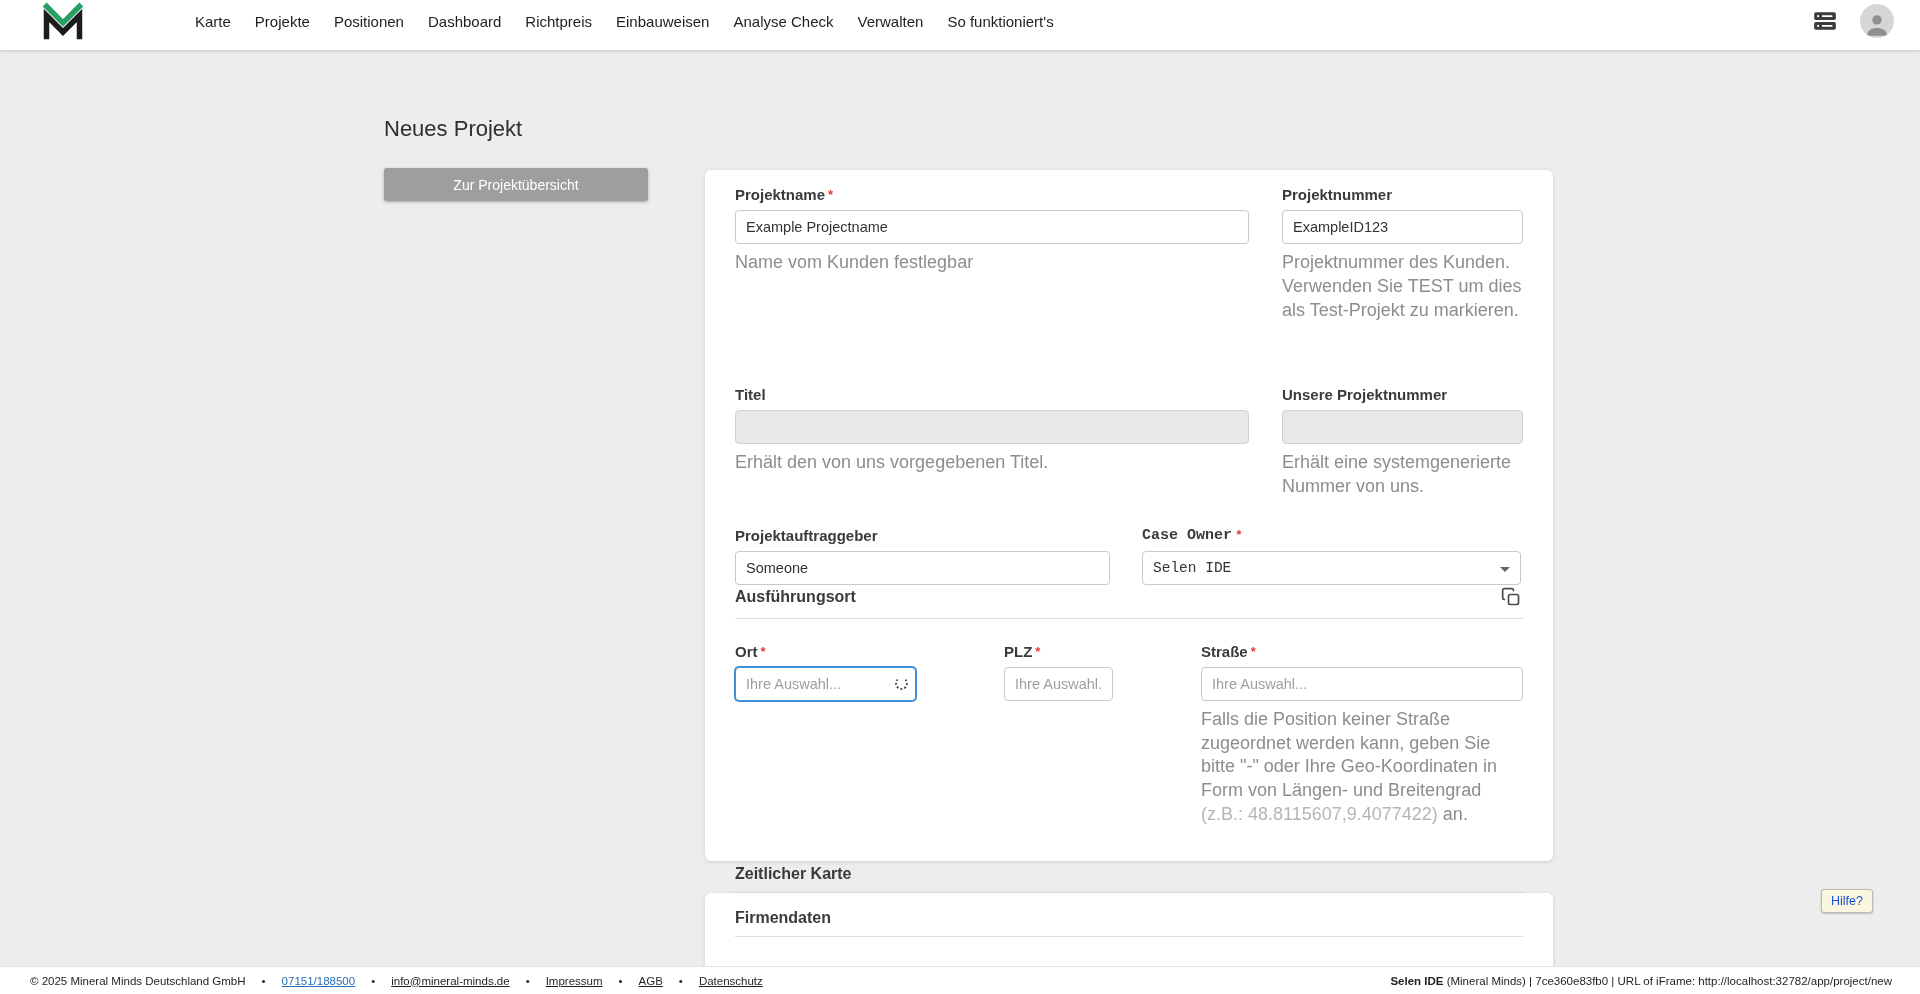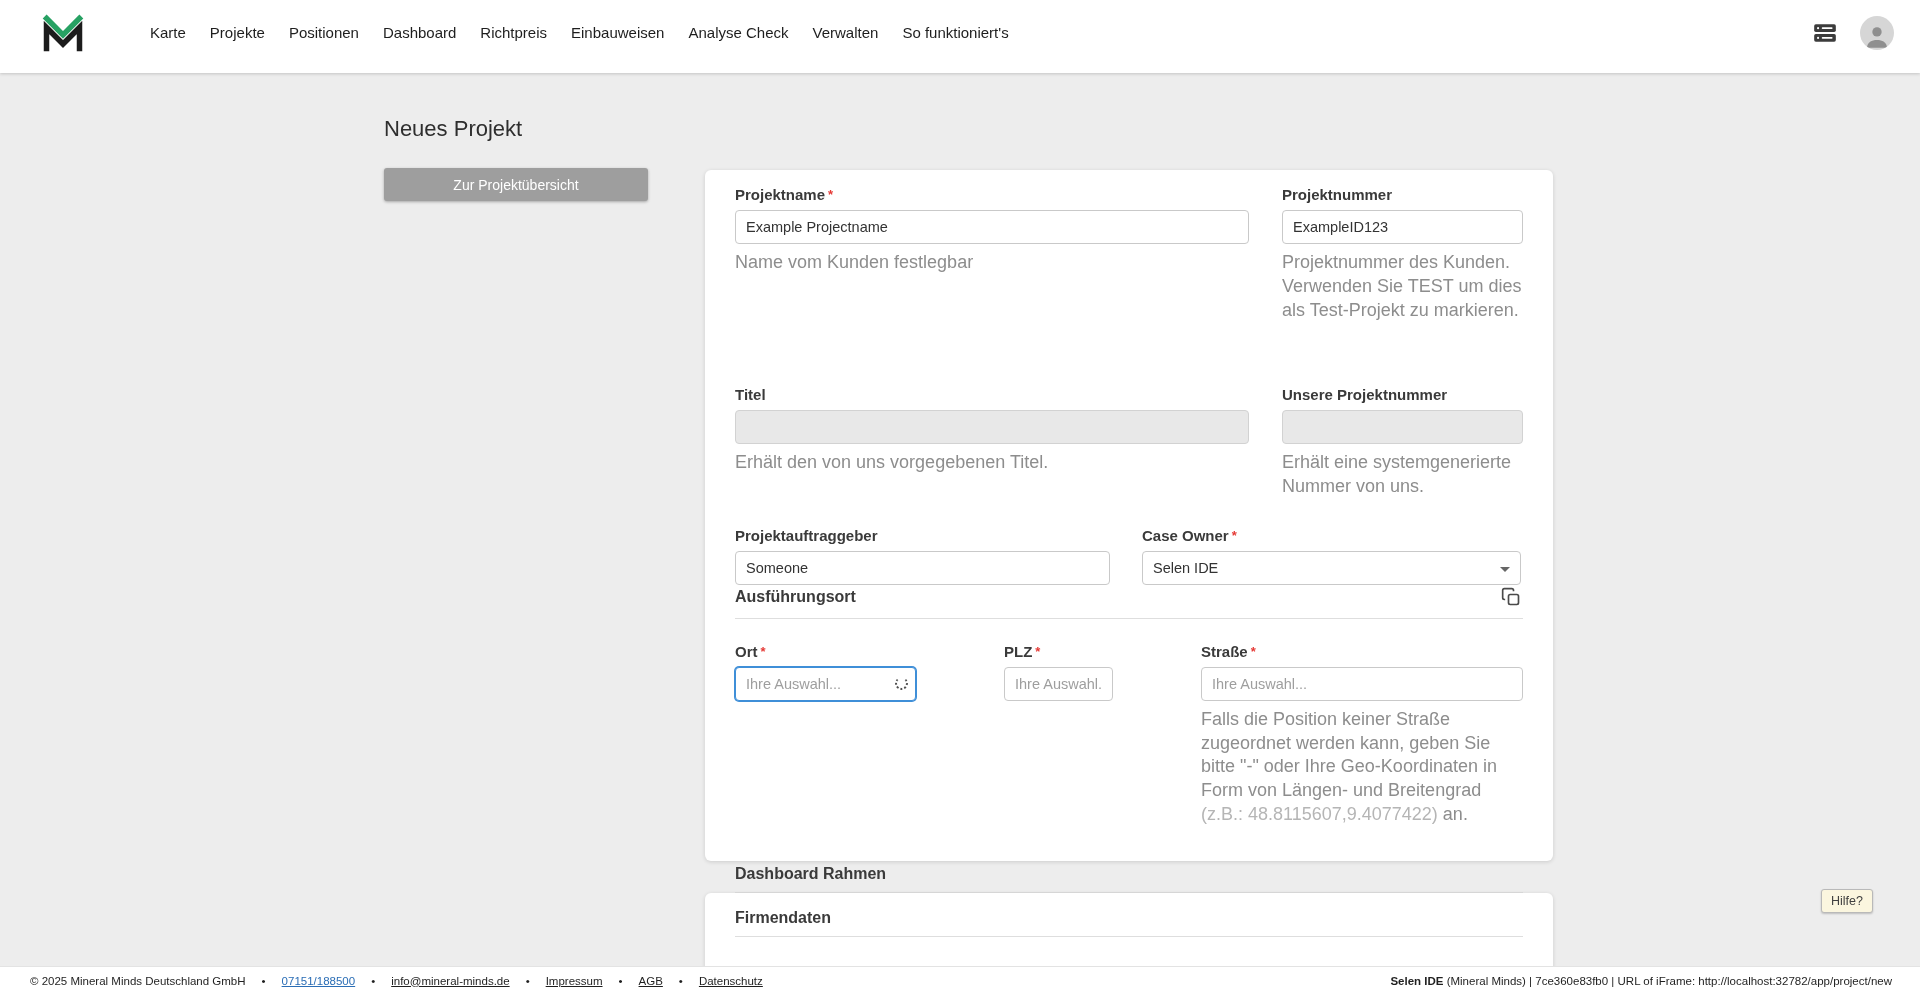--- a/index.html
+++ b/index.html
@@ -6,26 +6,27 @@
   html, body { width: 1920px; height: 994px; overflow: hidden; }
   body {
     font-family: "Liberation Sans", sans-serif;
     background: #ededed;
     position: relative;
     color: #333;
   }
 
   
   .topnav {
-    position: absolute; top: 0; left: 0; right: 0; height: 73px;
+    position: absolute; top: 0; left: 0; right: 0; height: 50px;
     background: #ffffff;
     display: flex; align-items: center;
     padding: 0 26px 8px 40px;
     box-shadow: 0 1px 3px rgba(0,0,0,0.18);
     z-index: 5;
+    gap: 45px;
   }
   .logo { display: flex; align-items: center; margin-right: 52px; cursor: pointer; }
   .nav-items { display: flex; align-items: center; }
   .nav-item {
     font-size: 15px; font-weight: 500; color: #1e1e1e;
     text-decoration: none; padding: 10px 12px; cursor: pointer; white-space: nowrap;
   }
   .nav-right { margin-left: auto; display: flex; align-items: center; gap: 20px; }
   .icon-btn { cursor: pointer; display: flex; align-items: center; }
   .avatar {
@@ -61,21 +62,21 @@
   }
   .card-1 { top: 109px; height: 691px; }
   .card-2 { top: 832px; height: 180px; }
 
   .row { display: flex; align-items: flex-start; }
   .row-2 { margin-top: 64px; }
   .row-3 { margin-top: 28px; }
   .col-l { width: 514px; margin-right: 33px; }
   .col-r { width: 241px; }
   .col-half-l { width: 375px; margin-right: 32px; }
-  .col-half-r { width: 379px; }
+  .col-half-r { width: 379px; font-family: Liberation Mono, monospace; }
 
   .field-label {
     display: block; font-size: 15px; font-weight: 700; color: #3a3a3a;
     margin-bottom: 6px; line-height: 18px;
   }
   .req { color: #e53935; font-size: 13px; margin-left: 3px; vertical-align: top; }
   .input {
     width: 100%; height: 34px;
     border: 1px solid #c9c9c9; border-radius: 4px;
     padding: 0 10px; font-size: 14.5px; color: #333;
@@ -129,21 +130,21 @@
   }
   @keyframes spin { to { transform: rotate(360deg); } }
 
   .dates-row { margin-top: 24px; display: flex; }
   .zeit-header { margin-top: 38px; }
 
   
   .help-btn {
     position: absolute; right: 47px; bottom: 81px;
     background: #fbf6df; border: 1px solid #b9b9b9; border-radius: 3px;
-    padding: 4px 9px; font-size: 12.5px; color: #404040;
+    padding: 4px 9px; font-size: 12.5px; color: #1d4ed8;
     font-family: inherit; cursor: pointer;
     box-shadow: 0 1px 2px rgba(0,0,0,0.2);
     z-index: 6;
   }
 
   
   .footer {
     position: absolute; bottom: 0; left: 0; right: 0; height: 28px;
     background: #ffffff; border-top: 1px solid #e3e3e3;
     display: flex; align-items: center; justify-content: space-between;
@@ -267,21 +268,21 @@
         <input class="input" type="text" placeholder="Ihre Auswahl..." style="">
       </div>
       <div class="f-strasse">
         <label class="field-label"><span>Straße</span><span class="req">*</span></label>
         <input class="input" type="text" placeholder="Ihre Auswahl..." style="">
         <div class="helper"><span>Falls die Position keiner Straße zugeordnet werden kann, geben Sie bitte "-" oder Ihre Geo-Koordinaten in Form von Längen- und Breitengrad </span><span class="light">(z.B.: 48.8115607,9.4077422)</span><span> an.</span></div>
       </div>
     </div>
 
     <div class="section-header zeit-header">
-      <span class="section-title">Dashboard Rahmen</span>
+      <span class="section-title">Zeitlicher Karte</span>
     </div>
 
     <div class="dates-row">
       <div class="col-half-l">
         <label class="field-label">Startdatum</label>
         <input class="input" type="text" style="">
       </div>
       <div class="col-half-r">
         <label class="field-label">Enddatum</label>
         <input class="input" type="text" style="">

